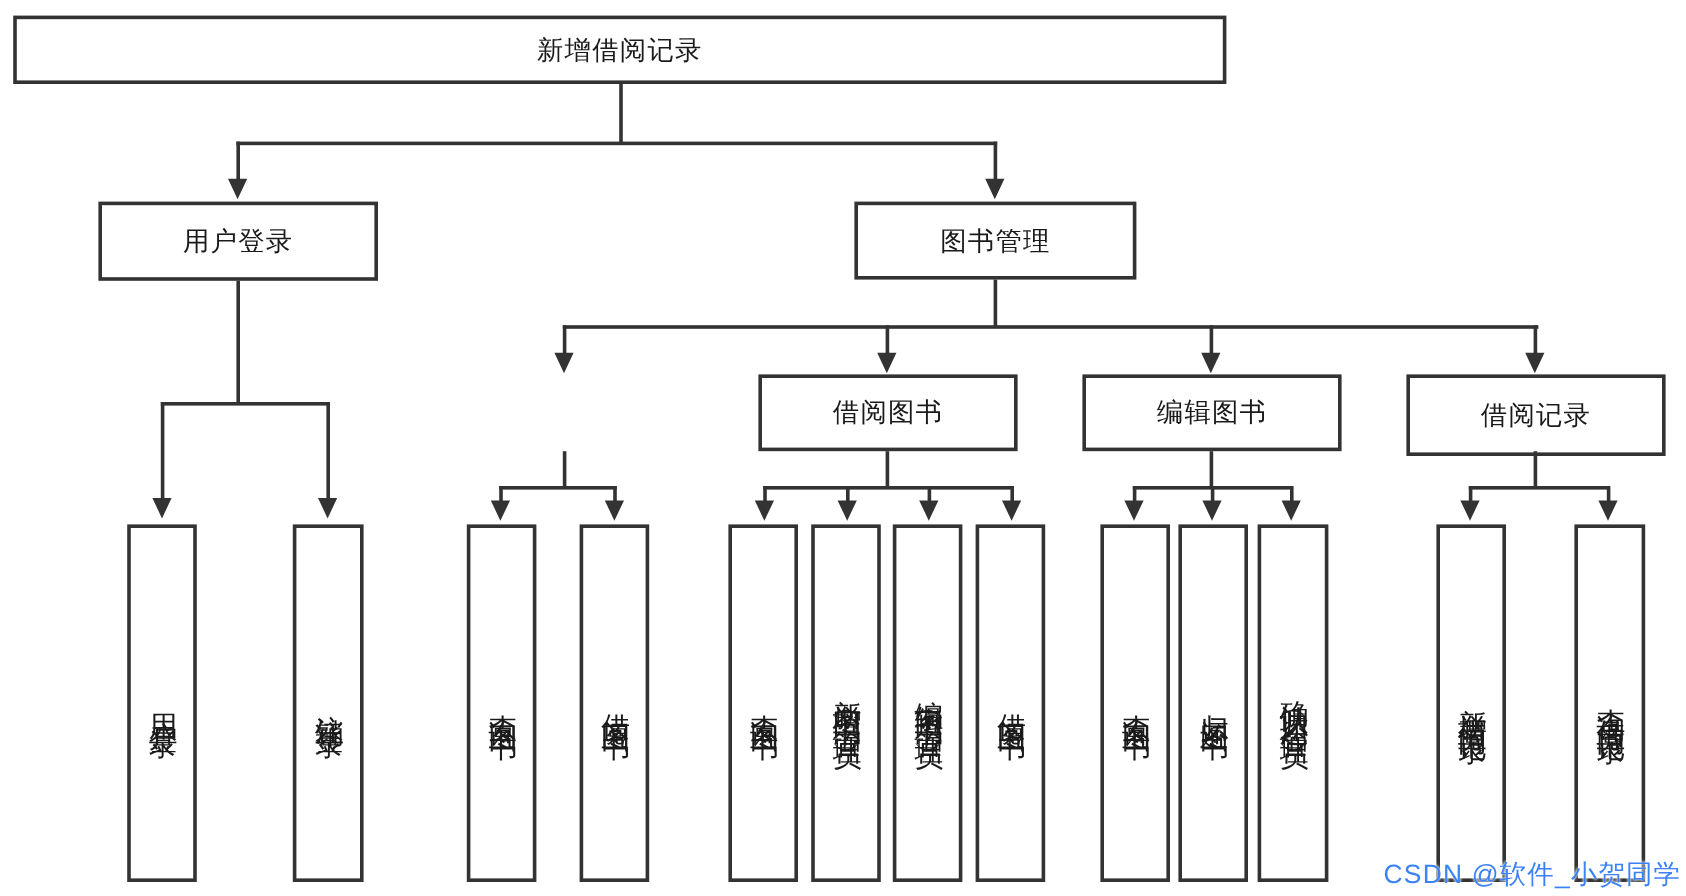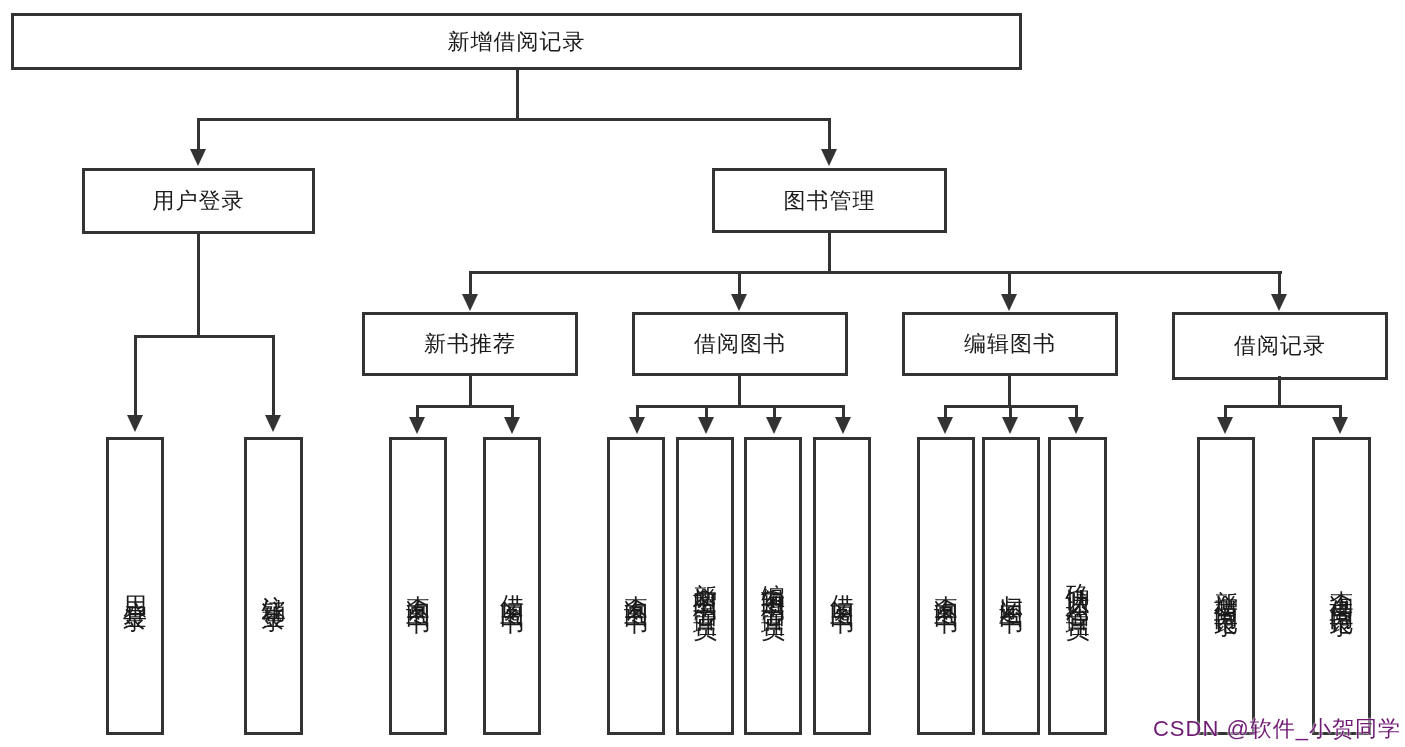--- a/index.html
+++ b/index.html
@@ -38,21 +38,21 @@
     width: 0; height: 0;
     border-left: 8px solid transparent;
     border-right: 8px solid transparent;
     border-top: 17px solid #333333;
   }
   .watermark {
     position: absolute;
     top: 714px;
     right: 4px;
     font-size: 22px;
-    color: #701a75;
+    color: #3b82f6;
     text-shadow: 0 0 3px #ffffff, 0 0 2px #ffffff;
     z-index: 5;
     letter-spacing: 1px;
   }
 </style>
 </head>
 <body>
 
 <div id="canvas">
 
@@ -85,23 +85,20 @@
   <div class="hline" style="left:469px; top:271px; width:813px;"></div>
   <div class="vline" style="left:469px; top:271px; height:25px;"></div>
   <div class="ahead" style="left:462px; top:294px;"></div>
   <div class="vline" style="left:738px; top:271px; height:25px;"></div>
   <div class="ahead" style="left:731px; top:294px;"></div>
   <div class="vline" style="left:1008px; top:271px; height:25px;"></div>
   <div class="ahead" style="left:1001px; top:294px;"></div>
   <div class="vline" style="left:1278px; top:271px; height:25px;"></div>
   <div class="ahead" style="left:1271px; top:294px;"></div>
 
-  <div class="node hnode" style="left:362px; top:312px; width:216px; height:64px;">
-    <span>新书推荐</span>
-  </div>
   <div class="node hnode" style="left:632px; top:312px; width:216px; height:64px;">
     <span>借阅图书</span>
   </div>
   <div class="node hnode" style="left:902px; top:312px; width:216px; height:64px;">
     <span>编辑图书</span>
   </div>
   <div class="node hnode" style="left:1172px; top:312px; width:216px; height:68px;">
     <span>借阅记录</span>
   </div>
 

